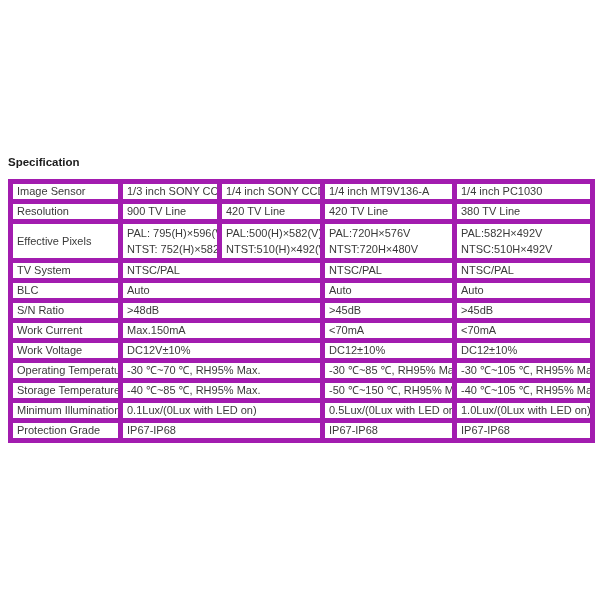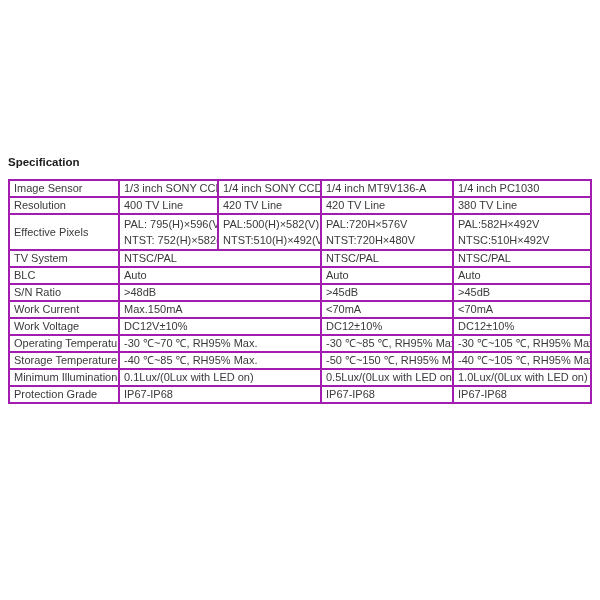--- a/index.html
+++ b/index.html
@@ -25,21 +25,21 @@
   }
   table.spec-table {
     position: absolute;
     left: 8px;
     top: 179px;
     width: 582px;
     border-collapse: collapse;
     table-layout: fixed;
   }
   table.spec-table td {
-    border: 2px solid #a21caf;
+    border: 5px solid #a21caf;
     font-size: 11px;
     color: #3a3a3a;
     padding: 0 4px;
     vertical-align: middle;
     line-height: 15px;
     overflow: hidden;
     white-space: nowrap;
   }
   tr.r-normal { height: 17px; }
   tr.r-tall { height: 33px; }
@@ -64,21 +64,21 @@
     <tbody>
       <tr class="r-normal">
         <td>Image Sensor</td>
         <td>1/3 inch SONY CCD</td>
         <td>1/4 inch SONY CCD</td>
         <td>1/4 inch MT9V136-A</td>
         <td>1/4 inch PC1030</td>
       </tr>
       <tr class="r-normal">
         <td>Resolution</td>
-        <td>400 TV Line</td>
+        <td>900 TV Line</td>
         <td>420 TV Line</td>
         <td>420 TV Line</td>
         <td>380 TV Line</td>
       </tr>
       <tr class="r-tall">
         <td>Effective Pixels</td>
         <td>
           <span class="line">PAL: 795(H)×596(V)</span>
           <span class="line">NTST: 752(H)×582(V)</span>
         </td>

